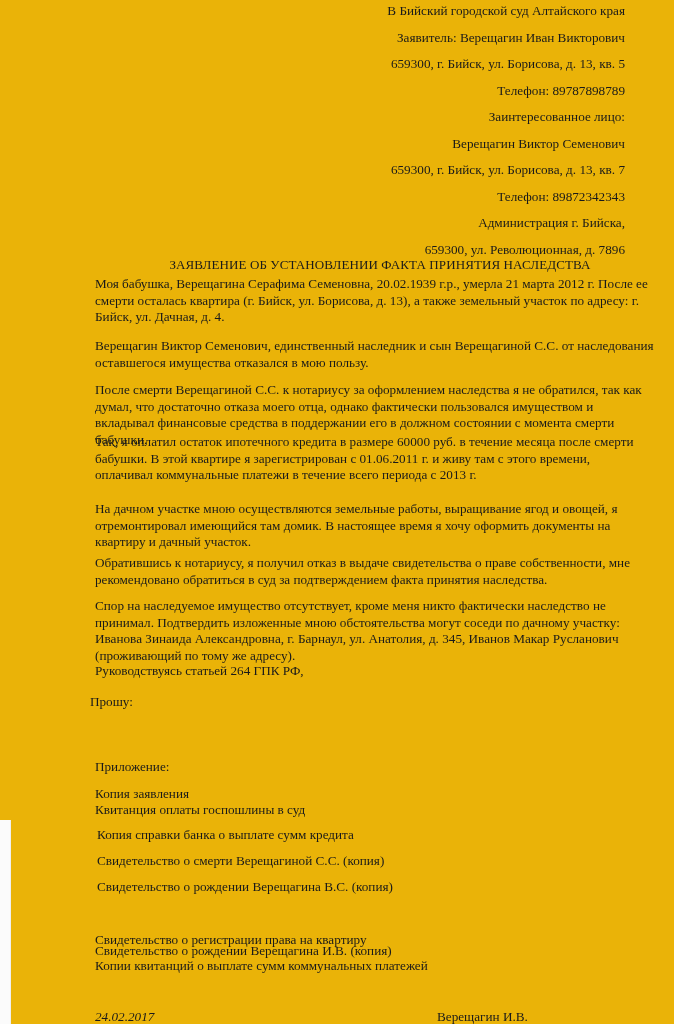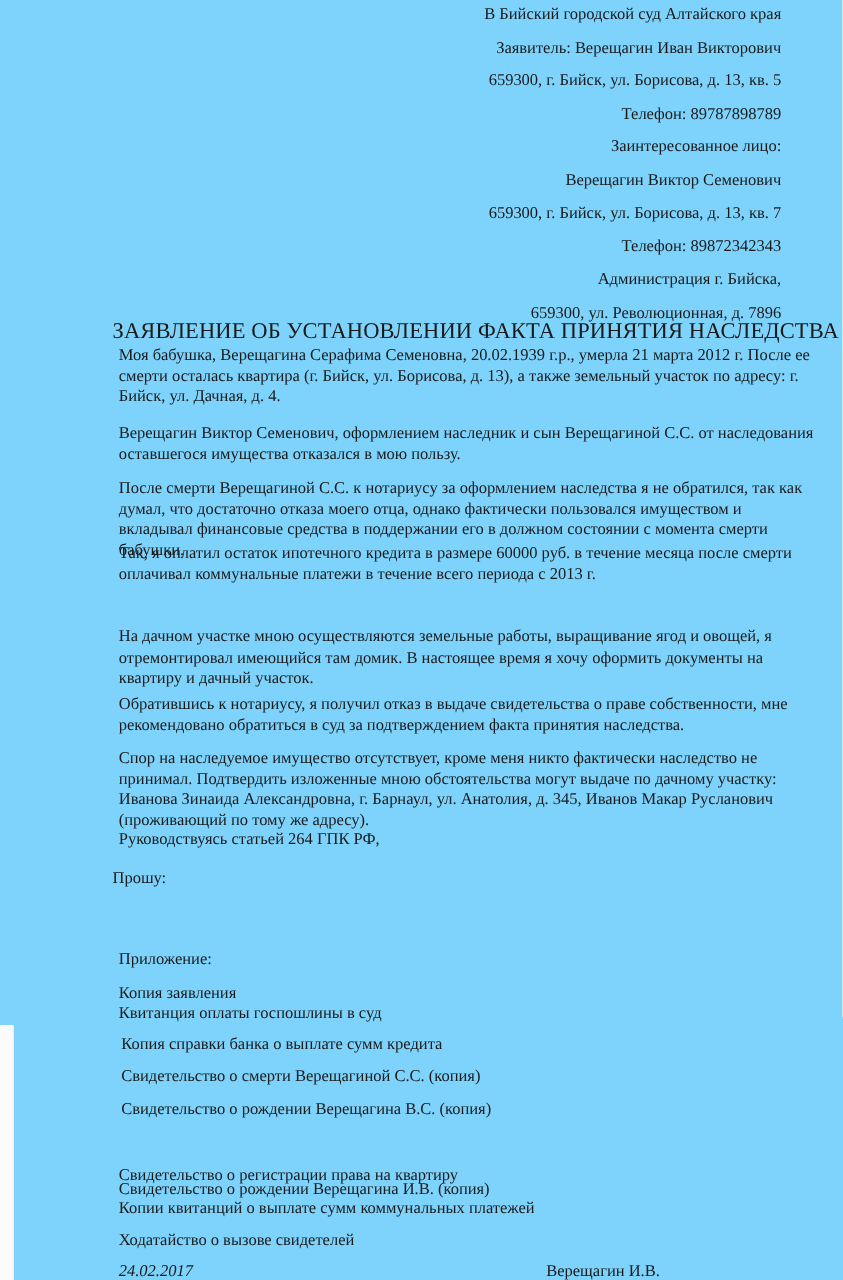--- a/index.html
+++ b/index.html
@@ -14,21 +14,21 @@
       overflow: hidden;
       font-family: "Liberation Serif", "DejaVu Serif", serif;
       color: #1a1a1a;
       font-size: 13.2px;
       line-height: 17px;
     }
     .page {
       position: absolute;
       left: 0; top: 0;
       width: 674px; height: 1024px;
-      background: #7dd3fc;
+      background: #eab308;
     }
     .left-shade {
       position: absolute;
       left: 0; top: 820px;
       width: 10px; height: 204px;
       border-right: 1px solid #f0f0f0;
       background: #fbfbfb;
     }
     .header-block {
       position: absolute;
@@ -40,21 +40,21 @@
       height: 26.5px;
       line-height: 17px;
       white-space: nowrap;
     }
     .title {
       position: absolute;
       left: 90px;
       width: 580px;
       top: 256px;
       text-align: center;
-      font-size: 18px;
+      font-size: 13px;
       letter-spacing: 0.1px;
       white-space: nowrap;
     }
     .para-line {
       display: block;
       white-space: nowrap;
       height: 16.5px;
       line-height: 16.5px;
     }
     .center {
@@ -85,50 +85,51 @@
 
   <div class="title">ЗАЯВЛЕНИЕ ОБ УСТАНОВЛЕНИИ ФАКТА ПРИНЯТИЯ НАСЛЕДСТВА</div>
 
   <div class="abs" style="left:95px; top:276px;">
     <span class="para-line">Моя бабушка, Верещагина Серафима Семеновна, 20.02.1939 г.р., умерла 21 марта 2012 г. После ее</span>
     <span class="para-line">смерти осталась квартира (г. Бийск, ул. Борисова, д. 13), а также земельный участок по адресу: г.</span>
     <span class="para-line">Бийск, ул. Дачная, д. 4.</span>
   </div>
 
   <div class="abs" style="left:95px; top:338px;">
-    <span class="para-line">Верещагин Виктор Семенович, оформлением наследник и сын Верещагиной С.С. от наследования</span>
+    <span class="para-line">Верещагин Виктор Семенович, единственный наследник и сын Верещагиной С.С. от наследования</span>
     <span class="para-line">оставшегося имущества отказался в мою пользу.</span>
   </div>
 
   <div class="abs" style="left:95px; top:382px;">
     <span class="para-line">После смерти Верещагиной С.С. к нотариусу за оформлением наследства я не обратился, так как</span>
     <span class="para-line">думал, что достаточно отказа моего отца, однако фактически пользовался имуществом и</span>
     <span class="para-line">вкладывал финансовые средства в поддержании его в должном состоянии с момента смерти</span>
     <span class="para-line">бабушки.</span>
   </div>
 
   <div class="abs" style="left:95px; top:434px;">
     <span class="para-line">Так, я оплатил остаток ипотечного кредита в размере 60000 руб. в течение месяца после смерти</span>
+    <span class="para-line">бабушки.  В этой квартире я зарегистрирован с 01.06.2011 г. и живу там с этого времени,</span>
     <span class="para-line">оплачивал коммунальные платежи в течение всего периода с 2013 г.</span>
   </div>
 
   <div class="abs" style="left:95px; top:501px;">
     <span class="para-line">На дачном участке мною осуществляются земельные работы, выращивание ягод и овощей, я</span>
     <span class="para-line">отремонтировал имеющийся там домик. В настоящее время я хочу оформить документы на</span>
     <span class="para-line">квартиру и дачный участок.</span>
   </div>
 
   <div class="abs" style="left:95px; top:555px;">
     <span class="para-line">Обратившись к нотариусу, я получил отказ в выдаче свидетельства о праве собственности, мне</span>
     <span class="para-line">рекомендовано обратиться в суд за подтверждением факта принятия наследства.</span>
   </div>
 
   <div class="abs" style="left:95px; top:598px;">
     <span class="para-line">Спор на наследуемое имущество отсутствует, кроме меня никто фактически наследство не</span>
-    <span class="para-line">принимал. Подтвердить изложенные мною обстоятельства могут выдаче по дачному участку:</span>
+    <span class="para-line">принимал. Подтвердить изложенные мною обстоятельства могут соседи по дачному участку:</span>
     <span class="para-line">Иванова Зинаида Александровна, г. Барнаул, ул. Анатолия, д. 345, Иванов Макар Русланович</span>
     <span class="para-line">(проживающий по тому же адресу).</span>
   </div>
 
   <div class="abs" style="left:95px; top:663px;">
     <span class="para-line">Руководствуясь статьей 264 ГПК РФ,</span>
   </div>
 
   <div class="abs center" style="left:90px; width:580px; top:693px;">Прошу:</div>
 
@@ -136,17 +137,16 @@
   <div class="abs" style="left:95px; top:758px;">Приложение:</div>
 
   <div class="abs" style="left:95px; top:785px;">Копия заявления</div>
   <div class="abs" style="left:95px; top:801px;">Квитанция оплаты госпошлины в суд</div>
   <div class="abs" style="left:97px; top:826px;">Копия справки банка о выплате сумм кредита</div>
   <div class="abs" style="left:97px; top:852px;">Свидетельство о смерти Верещагиной С.С. (копия)</div>
   <div class="abs" style="left:97px; top:878px;">Свидетельство о рождении Верещагина В.С. (копия)</div>
   <div class="abs" style="left:95px; top:942px;">Свидетельство о рождении Верещагина И.В. (копия)</div>
   <div class="abs" style="left:95px; top:931px;">Свидетельство о регистрации права на квартиру</div>
   <div class="abs" style="left:95px; top:957px;">Копии квитанций о выплате сумм коммунальных платежей</div>
-  <div class="abs" style="left:95px; top:983px;">Ходатайство о вызове свидетелей</div>
 
   <div class="abs" style="left:95px; top:1008px;font-style:italic;">24.02.2017</div>
   <div class="abs" style="left:437px; top:1008px;">Верещагин И.В.</div>
 </div>
 
 </body></html>

